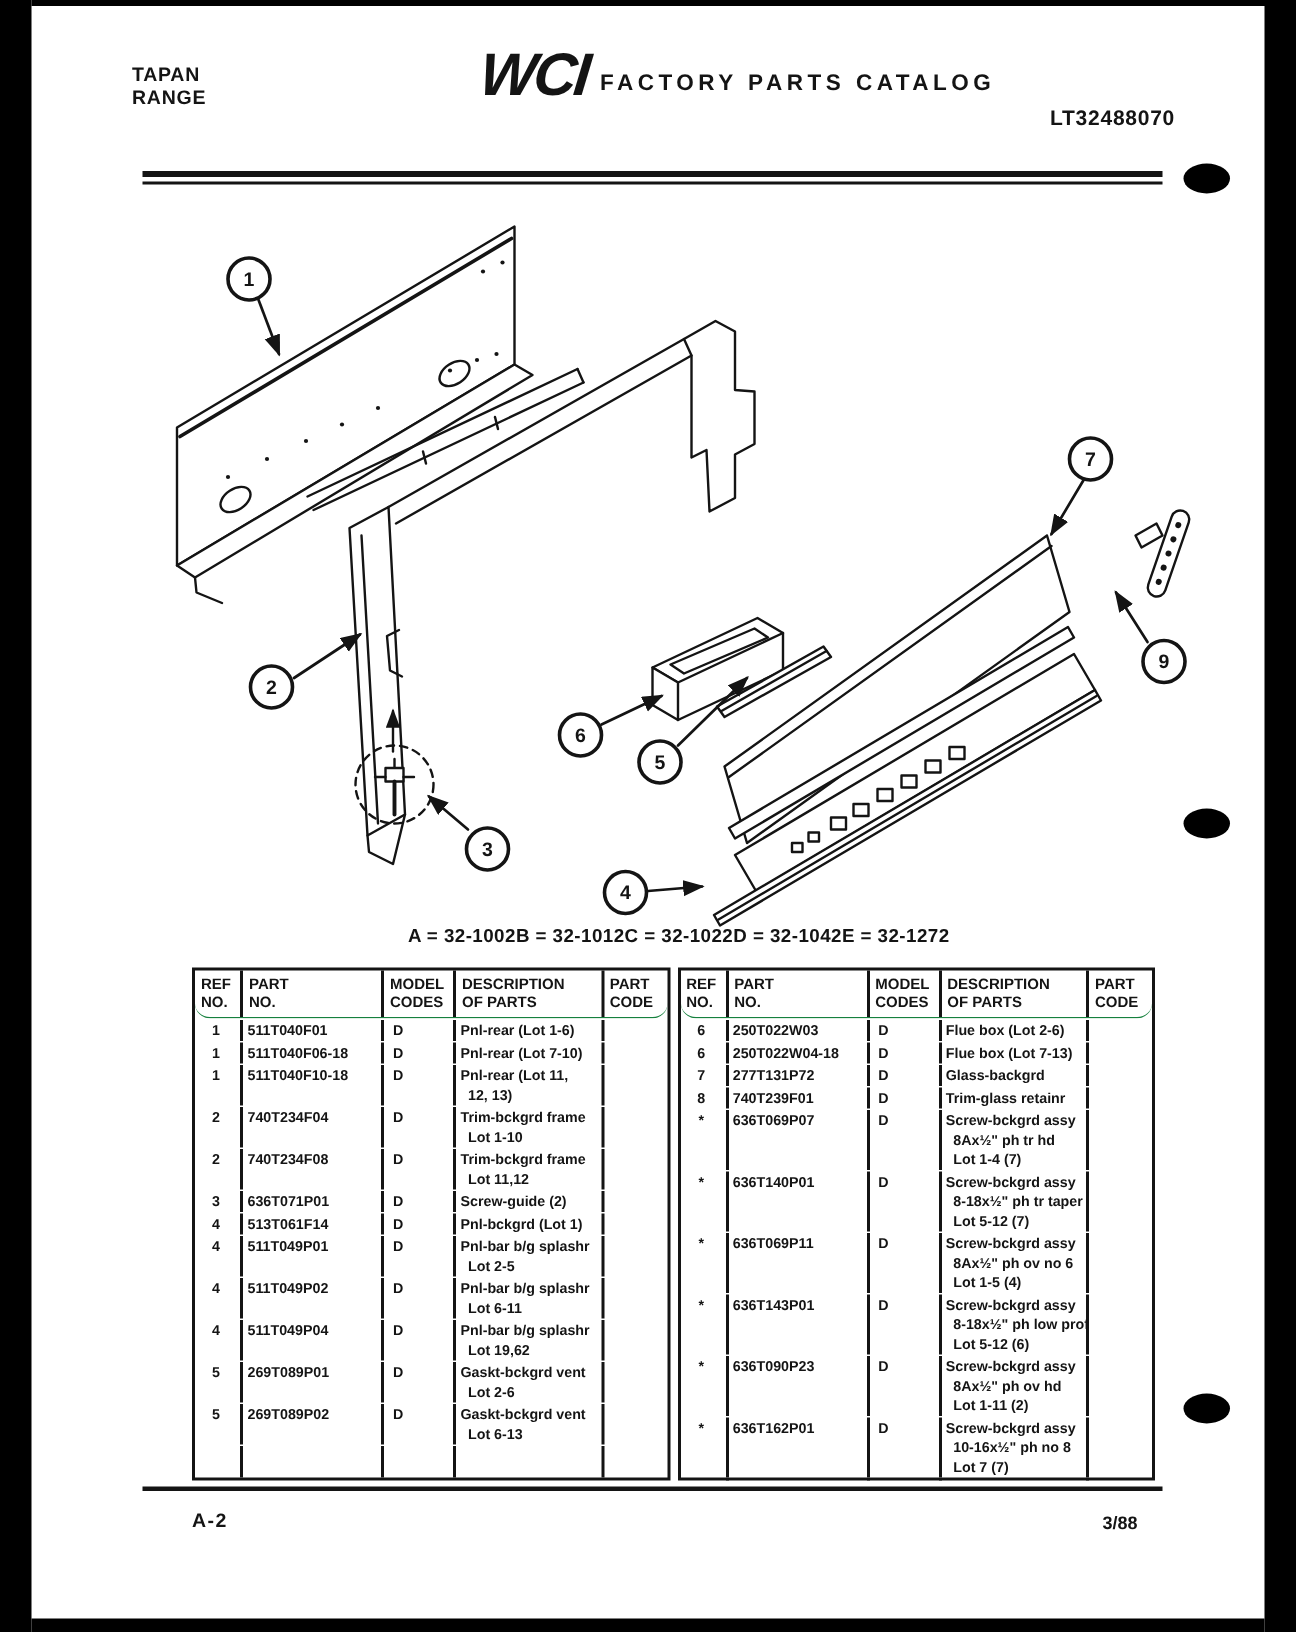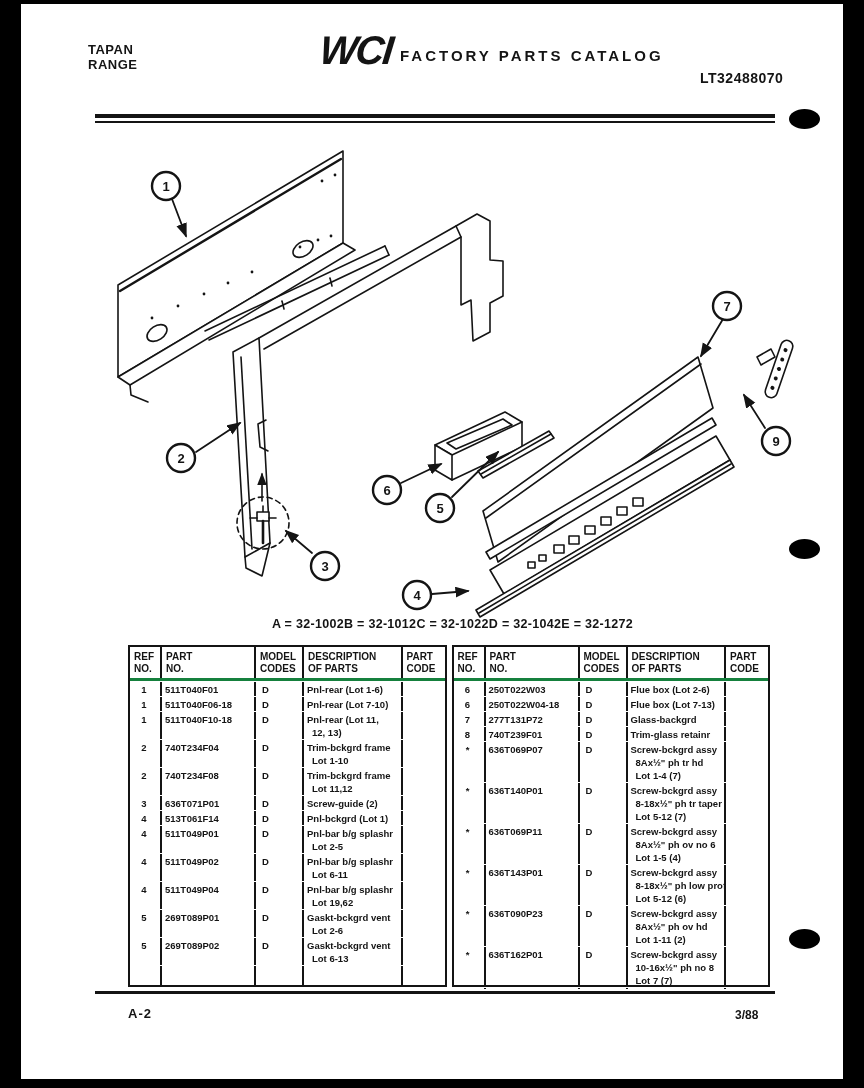--- a/index.html
+++ b/index.html
@@ -23,21 +23,21 @@
   
   svg.diagram{position:absolute;left:0;top:0;width:864px;height:1088px;}
   .co-num{font:bold 13px "Liberation Sans",sans-serif;fill:#141414;}
   
   .legend{position:absolute;left:140px;top:617px;width:625px;display:flex;justify-content:center;
           font-size:12.5px;font-weight:bold;letter-spacing:.3px;}
   
   .table-wrap{position:absolute;left:128px;top:645px;width:642px;height:342px;display:flex;gap:5px;}
   .half{flex:1;border:2.5px solid #141414;display:flex;flex-direction:column;background:#fff;}
   .thead,.trow{display:grid;grid-template-columns:32px 94px 48px 1fr 42px;}
-  .thead{border-bottom:3px solid #15803d;}
+  .thead{border-bottom:1px solid #15803d;border-radius:10px;}
   .hcell{font-size:10px;font-weight:bold;line-height:12px;padding:4px 2px 3px 4px;border-right:2px solid #141414;}
   .hcell:last-child,.tcell:last-child{border-right:none;}
   .tbody{flex:1;display:flex;flex-direction:column;}
   .trow{padding-top:1px;}
   .trow.filler{flex:1;}
   .tcell{font-size:9.5px;font-weight:bold;line-height:13px;border-right:2px solid #141414;padding:1px 2px 0 3px;
          white-space:nowrap;overflow:hidden;}
   .c-ref{text-align:center;padding-left:0;}
   .c-model{padding-left:6px;}
   .c-desc .cont{padding-left:5px;}

